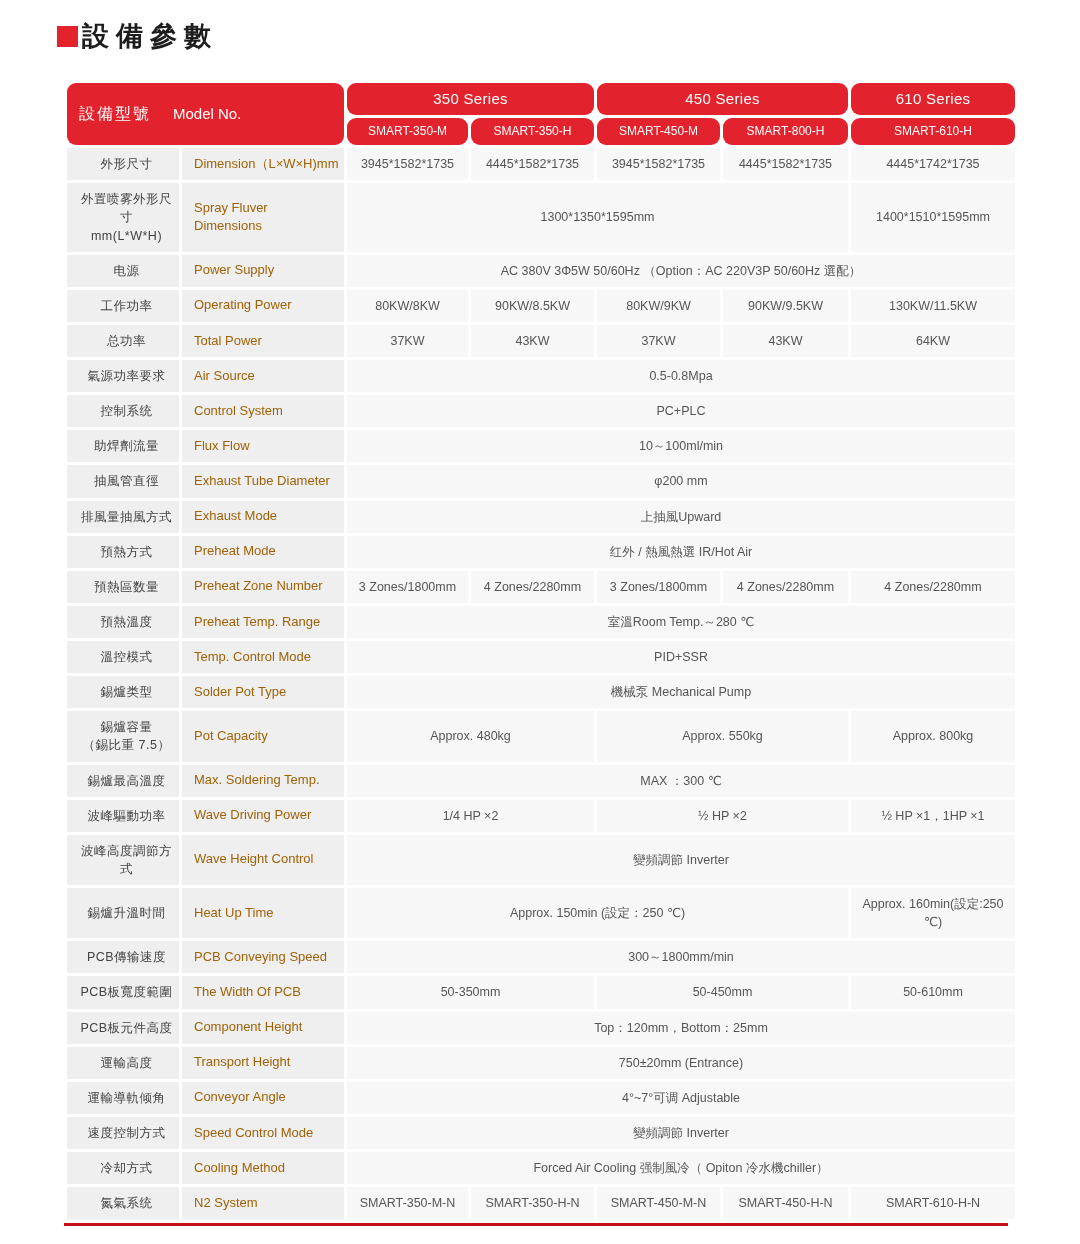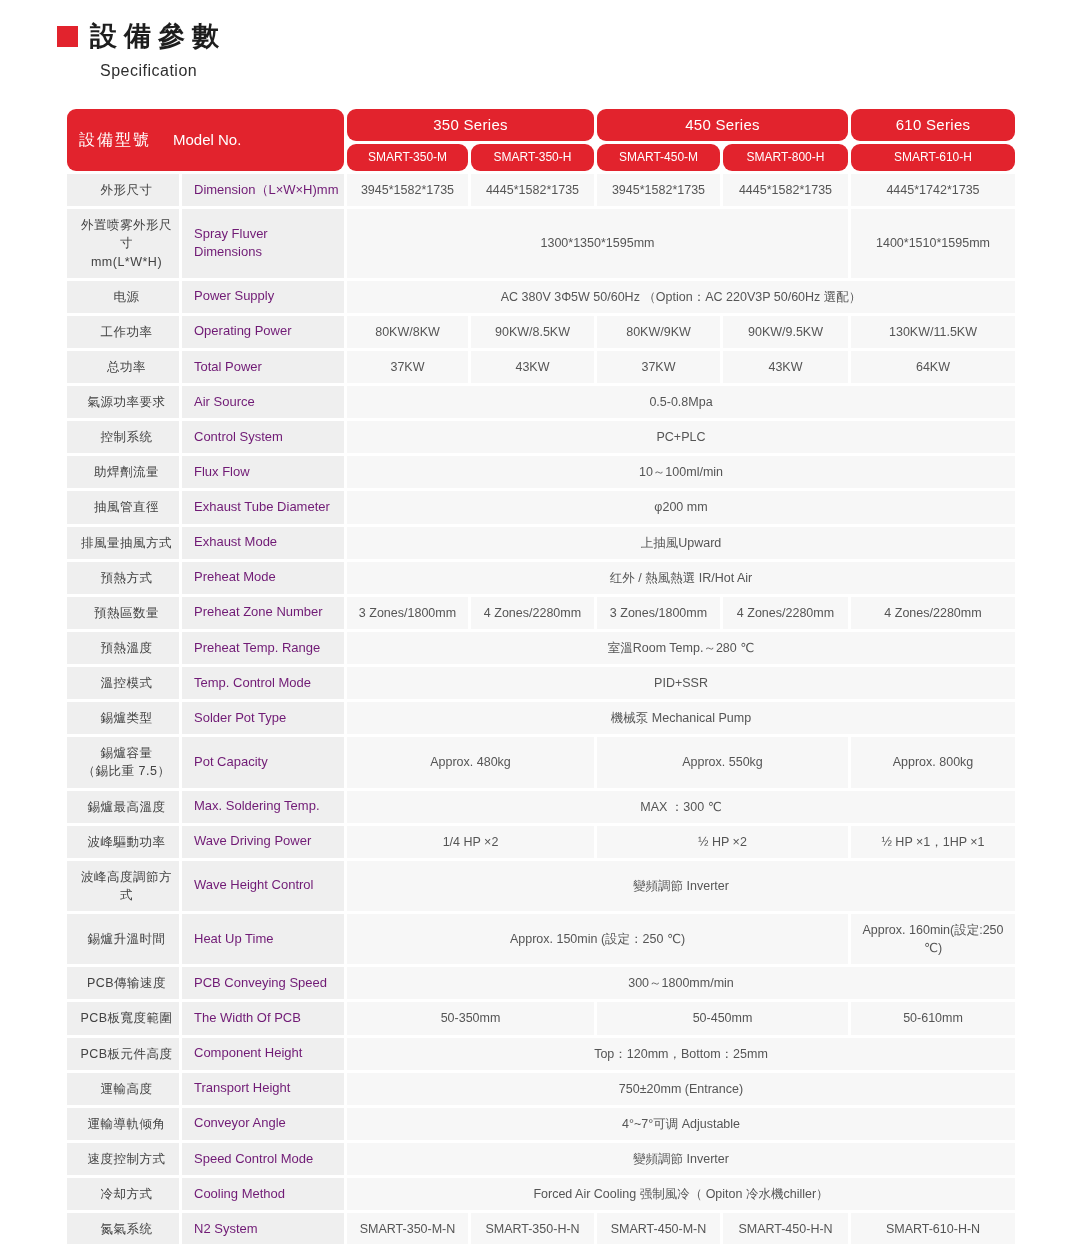--- a/index.html
+++ b/index.html
@@ -15,21 +15,21 @@
   body{
     width:1080px;height:1244px;
     font-family:"Liberation Sans","DejaVu Sans",sans-serif;
     color:var(--ink);
     position:relative;
   }
   .page{padding:14px 0 0 0;}
 
   
   .title-block{margin-left:57px;margin-top:4px;}
-  .title-row{display:flex;align-items:center;gap:12px;}
+  .title-row{display:flex;align-items:center;gap:4px;}
   .red-square{width:21px;height:21px;background:var(--accent);display:inline-block;}
   .main-title{
     font-size:27px;font-weight:600;letter-spacing:7px;color:#1d1d1d;
   }
   .sub-title{
     margin-left:43px;margin-top:8px;font-size:16px;color:#2e2e2e;letter-spacing:0.5px;
   }
 
   
   .table-wrap{
@@ -71,40 +71,39 @@
     background:var(--label-bg);
     text-align:center;padding:7px 4px 7px 11px;
     white-space:pre-line;
     font-size:12.5px;color:#424242;letter-spacing:0.5px;
   }
   tbody th.en{
     background:var(--label-bg);
     text-align:left;padding:7px 4px 7px_12px;
     padding-left:12px;
     white-space:pre-line;
-    font-size:13px;color:#701a75;
+    font-size:13px;color:#a16207;
   }
   tbody td.val{
     background:var(--value-bg);
     text-align:center;
     padding:7px 4px;
     font-size:12.5px;color:#555555;
   }
 </style>
 </head>
 <body>
 
 <div class="page">
 
   <div class="title-block">
     <div class="title-row">
       <span class="red-square"></span>
       <span class="main-title">設備參數</span>
     </div>
-    <div class="sub-title">Specification</div>
   </div>
 
   <div class="table-wrap">
     <table class="spec">
       <colgroup>
         <col style="width:112px">
           <col style="width:162px">
         <col style="width:121px">
           <col style="width:123px">
         <col style="width:123px">

